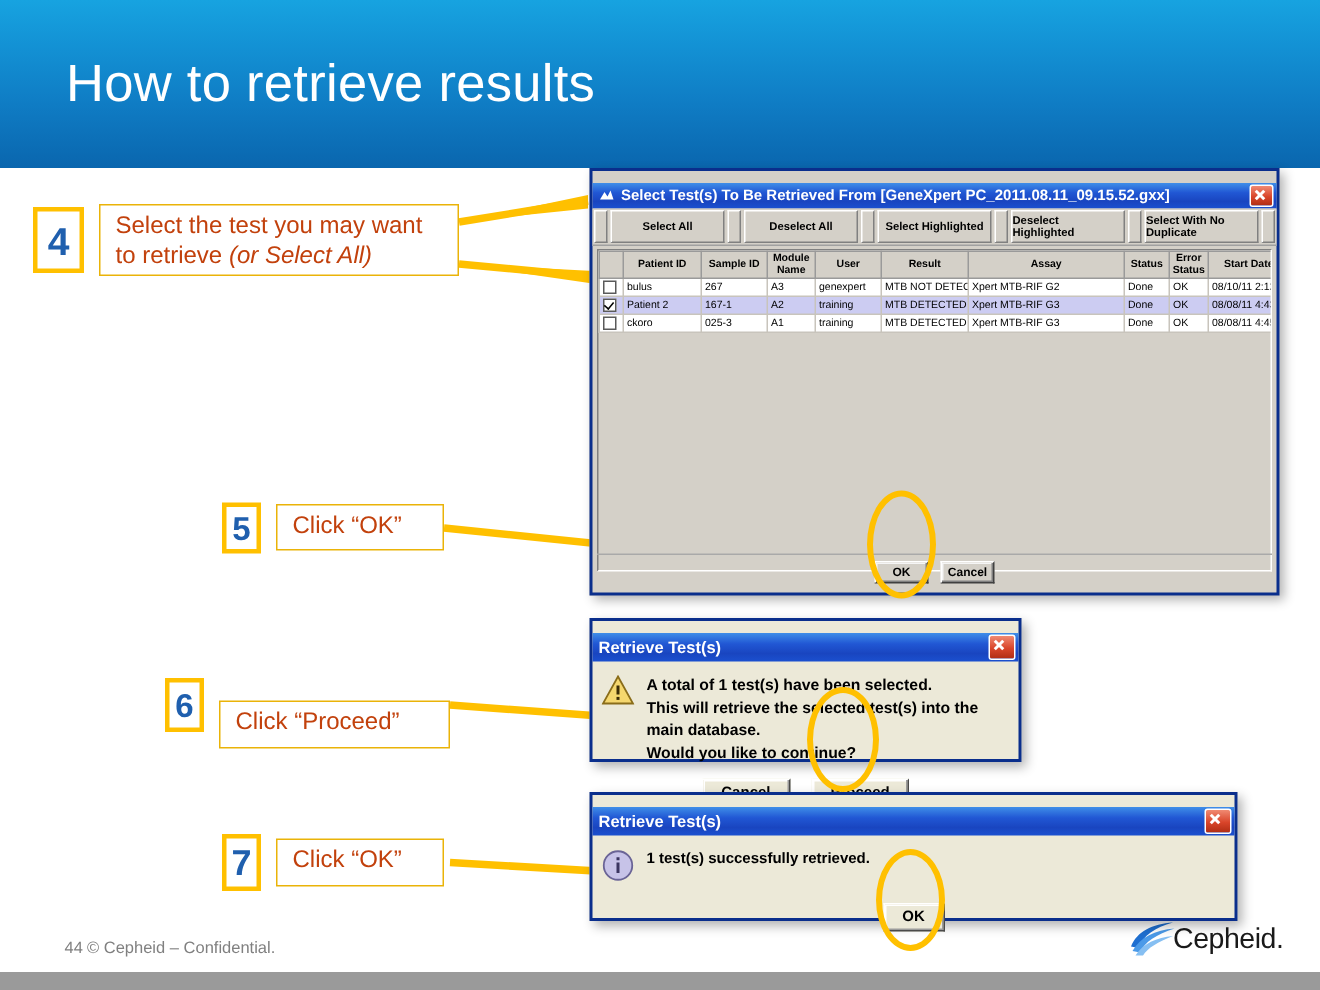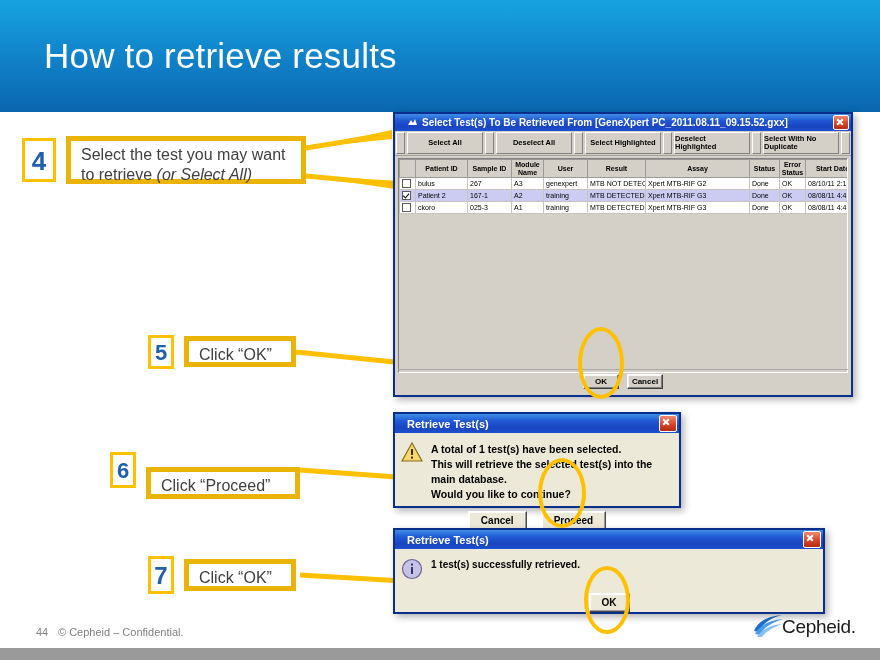--- a/index.html
+++ b/index.html
@@ -31,21 +31,21 @@
     color: #ffffff;
     letter-spacing: 0.2px;
     white-space: nowrap;
   }
   .footer-band {
     position: absolute; left: 0; top: 648px;
     width: 880px; height: 12px;
     background: #9a9a9a;
   }
   .footer-page {
-    position: absolute; left: 36px; top: 626px;
+    position: absolute; left: 43px; top: 626px;
     font-size: 11px; color: #808080;
   }
   .footer-copy {
     position: absolute; left: 58px; top: 626px;
     font-size: 11px; color: #808080;
     white-space: nowrap;
   }
 
   
   .logo {
@@ -67,24 +67,24 @@
     border: 3px solid #FFC000;
     background: #ffffff;
     color: #1F5FAE;
     font-size: 26px;
     font-weight: bold;
     text-align: center;
     box-sizing: border-box;
   }
   .callout {
     position: absolute;
-    border: 5px solid #eab308;
-    background: #ffffff;
-    box-sizing: border-box;
-    color: #404040;
+    border: 1px solid #eab308;
+    background: #ffffff;
+    box-sizing: border-box;
+    color: #c2410c;
     font-size: 16px;
     padding: 4px 10px;
     line-height: 1.28;
   }
   .callout i { font-style: italic; }
 
   
   .arrow-svg { position: absolute; left: 0; top: 0; pointer-events: none; }
 
   
@@ -92,26 +92,27 @@
     position: absolute;
     background: #ece9d8;
     border: 2px solid #0A2E8C;
     box-sizing: border-box;
     box-shadow: 3px 3px 7px rgba(0,0,0,0.30);
   }
   .win-title {
     height: 17px;
     background: linear-gradient(180deg, #3f8ee8 0%, #2157d4 38%, #1945c0 72%, #1b50cf 100%);
     display: flex; align-items: center;
-    padding: 0 2px 0 12px;
+    padding: 0 2px 0 4px;
     color: #ffffff;
     font-size: 10px;
     font-weight: bold;
     white-space: nowrap;
     overflow: hidden;
+    margin-top: 8px;
   }
   .win-title.tall { height: 19px; font-size: 11px; }
   .win-title-ico {
     width: 11px; height: 11px; margin-right: 4px;
     flex: 0 0 auto;
   }
   .win-title-text { flex: 1 1 auto; overflow: hidden; text-overflow: clip; }
   .close-btn {
     width: 14px; height: 13px; flex: 0 0 auto;
     background: linear-gradient(180deg, #f08a72 0%, #d9452a 55%, #b02d14 100%);

